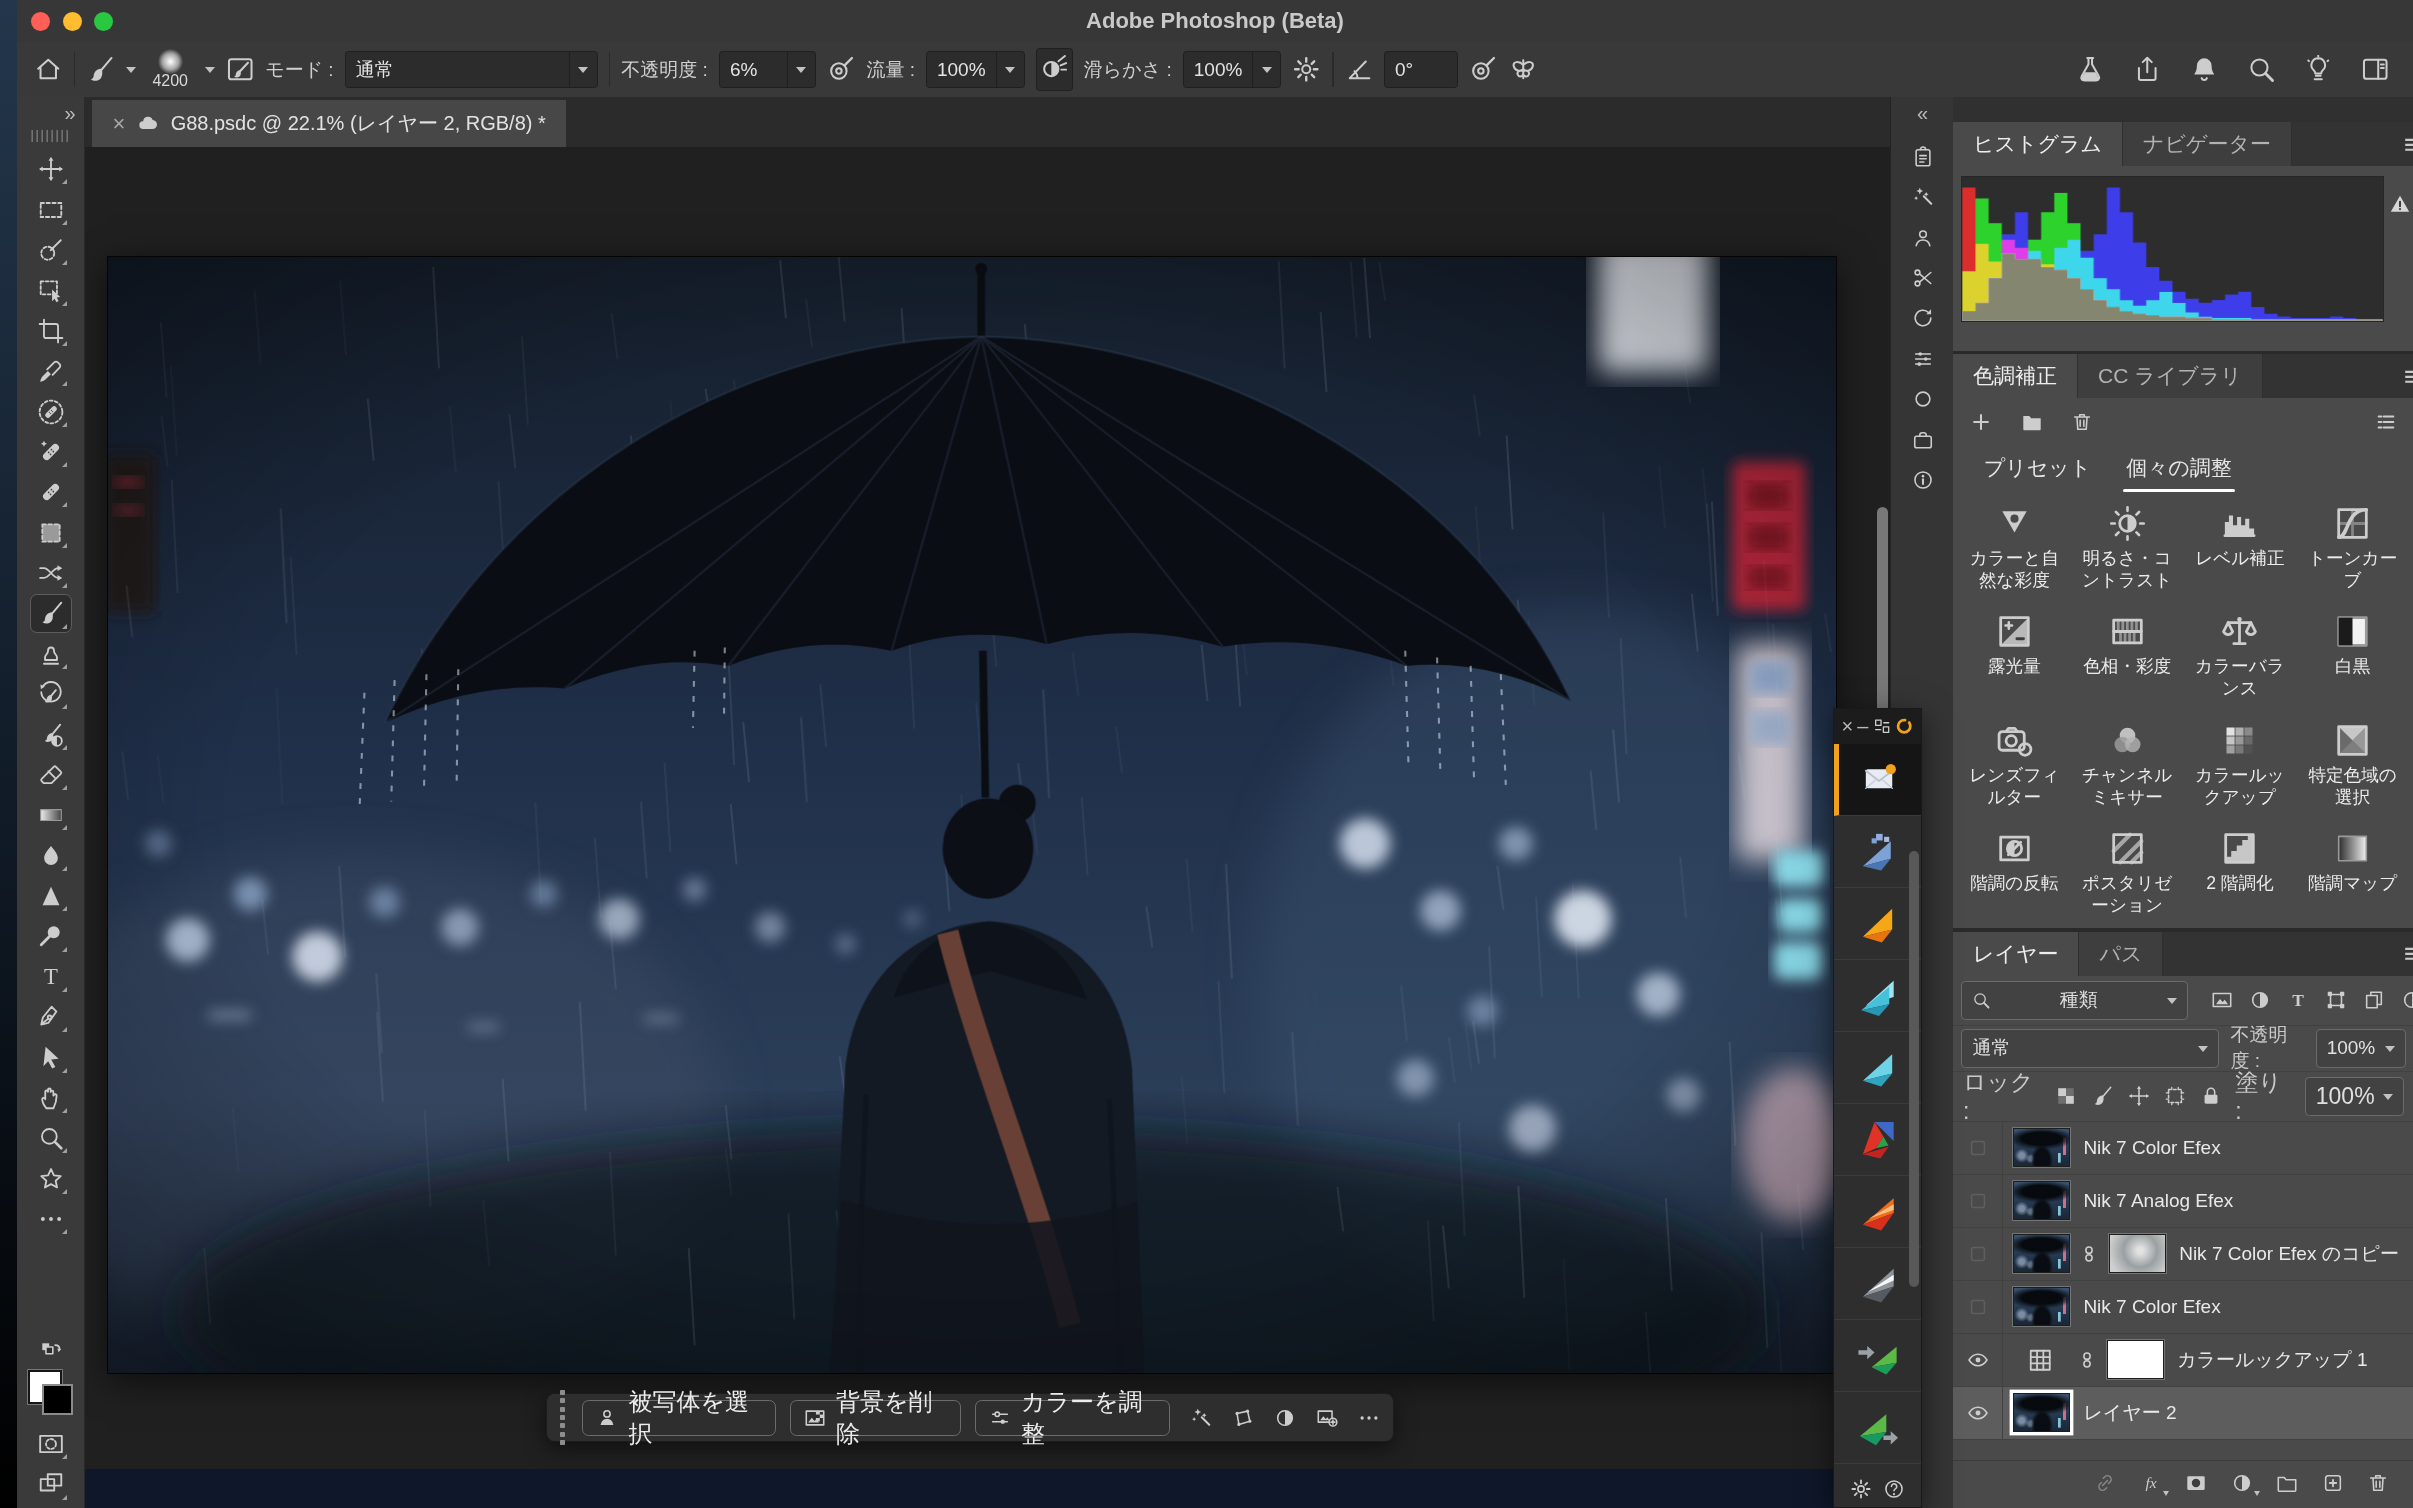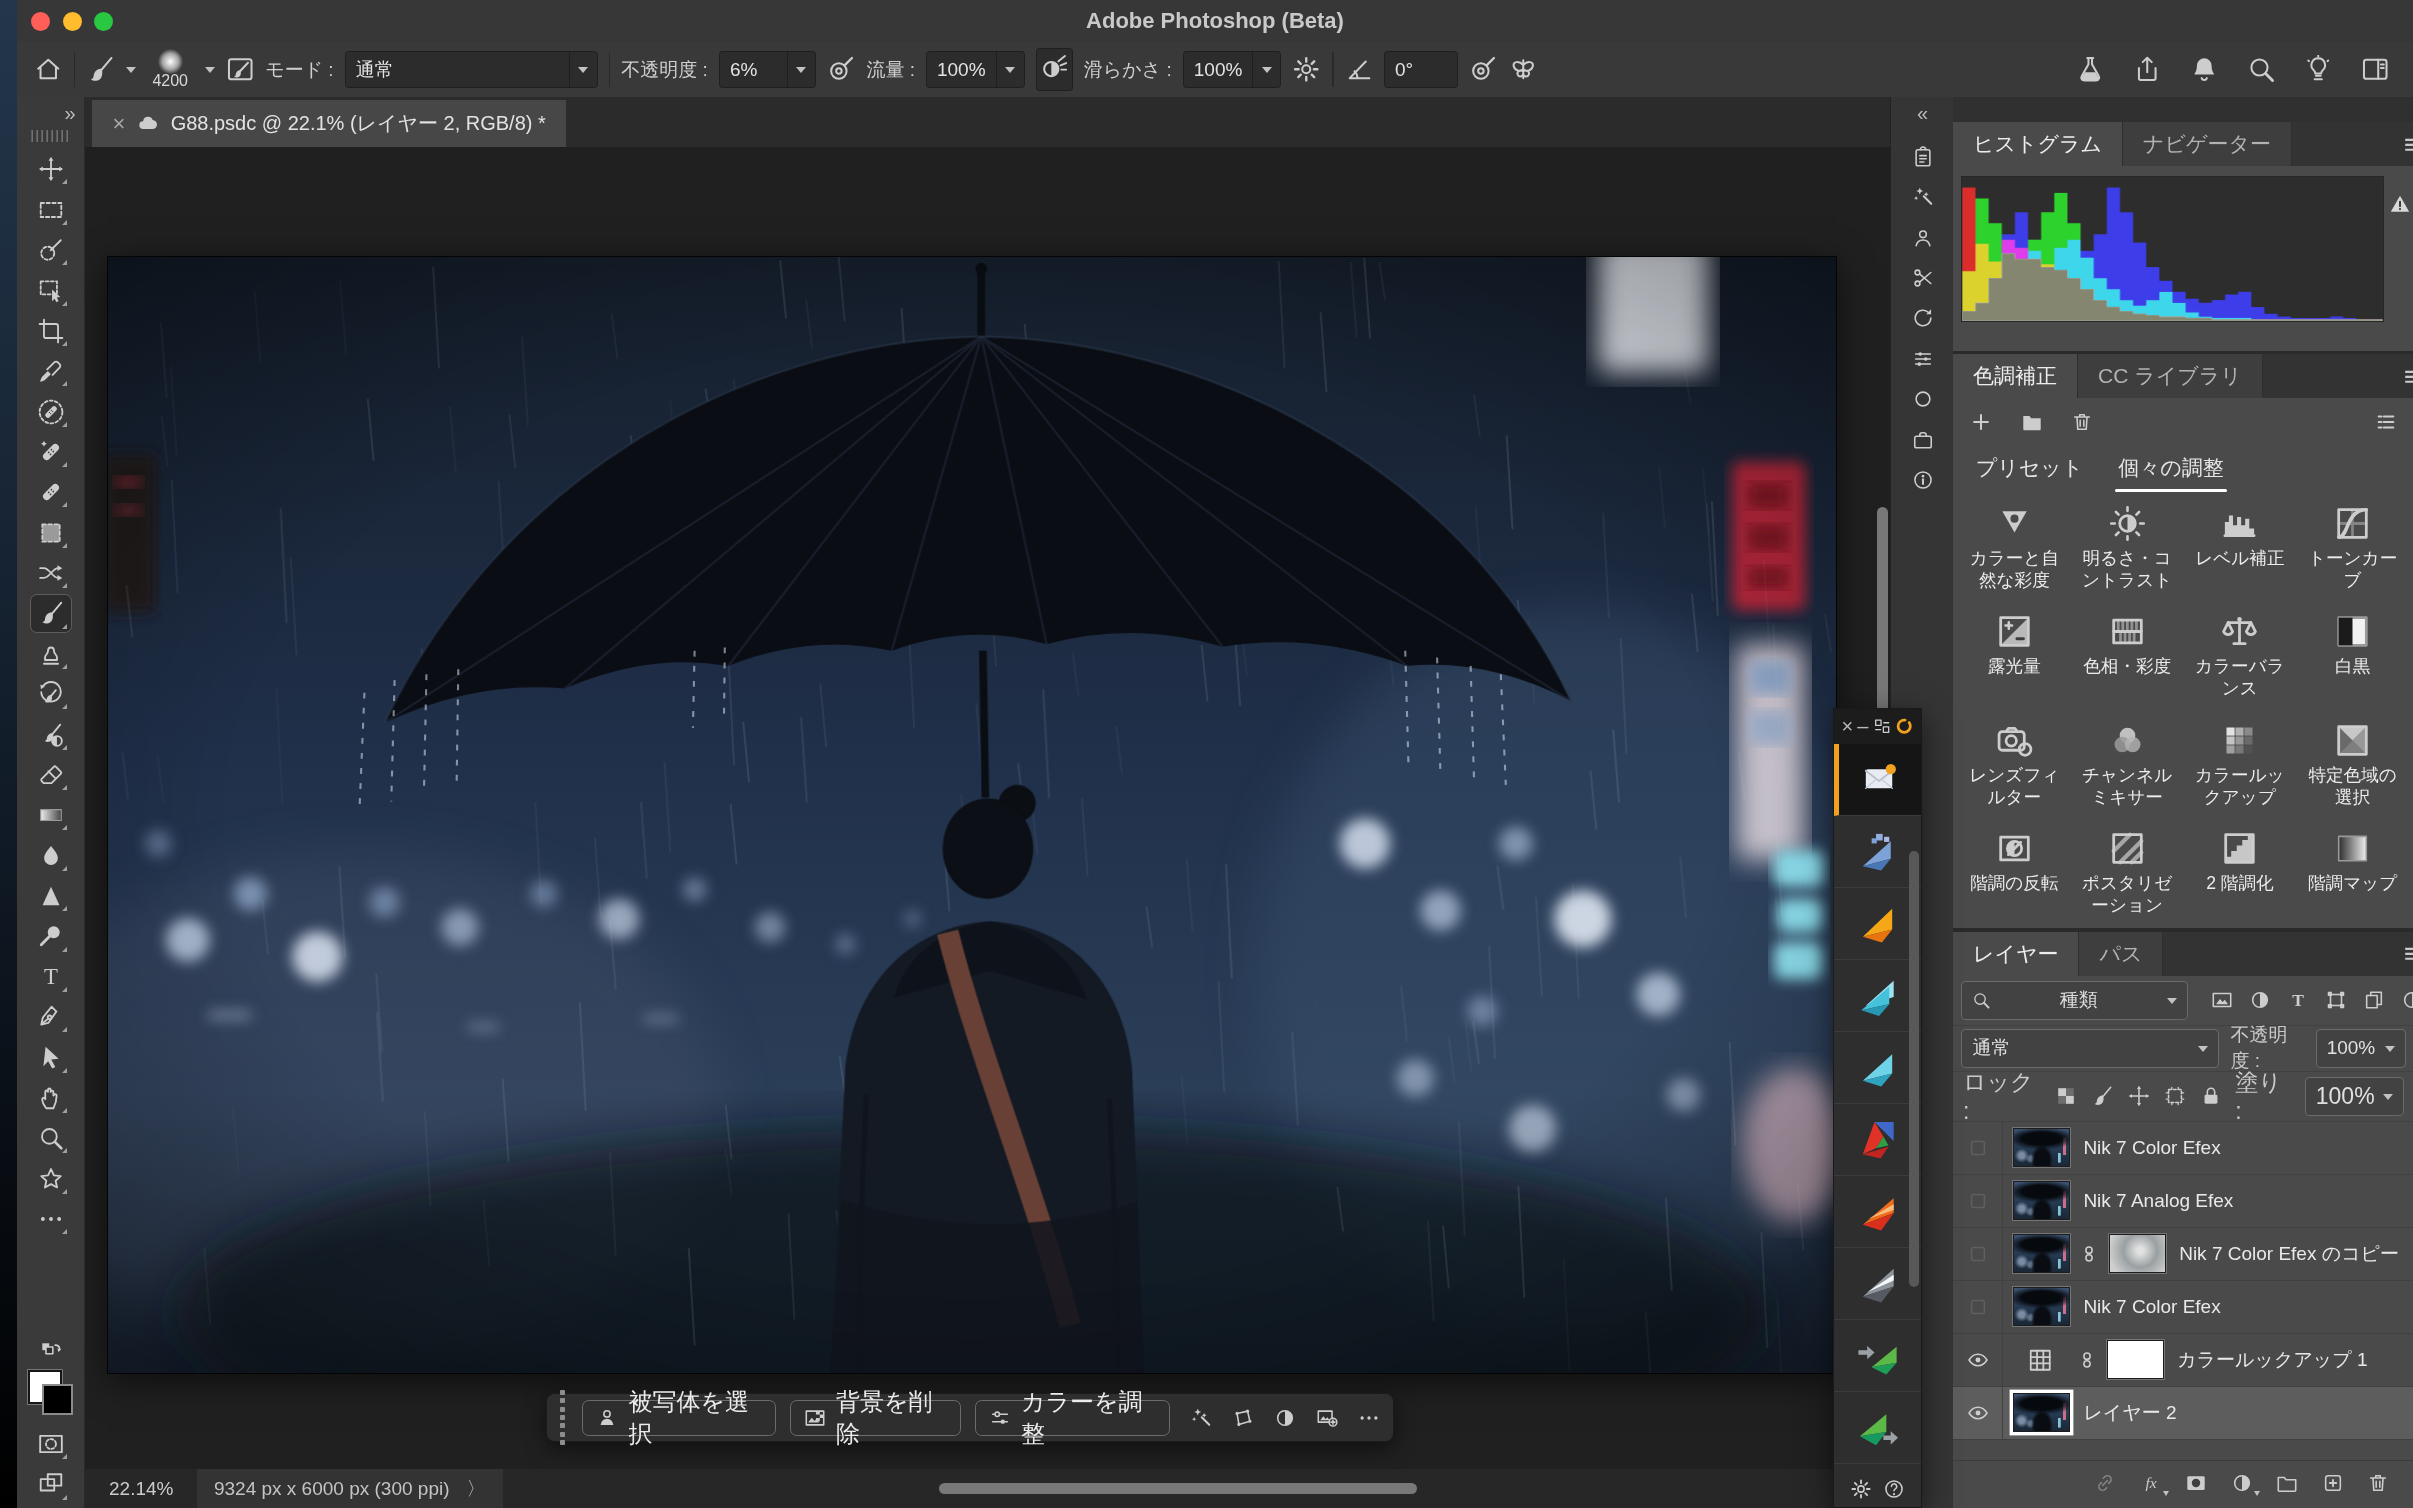--- a/index.html
+++ b/index.html
@@ -69,21 +69,21 @@
   .ptabs{height:44px;background:#333333;display:flex;align-items:stretch;flex:none;}
   .ptab{display:flex;align-items:center;padding:0 20px;font-size:21px;background:#3e3e3e;color:#b2b2b2;border-right:0.8px solid #2f2f2f;}
   .ptab.active{background:#4a4a4a;color:#ededed;}
   .pmenu{margin-left:auto;align-self:center;color:#c9c9c9;font-size:28.5px;margin-right:-6.7px;}
   .dock-top{height:25px;background:#303030;flex:none;}
   .hist-body{height:165px;position:relative;padding:10px 34px 10px 8.4px;flex:none;}
   .hist-frame{width:421px;height:144px;background:#2d2d2d;border:0.8px solid #272727;}
   .hist-warn{position:absolute;right:3.4px;top:27px;}
   .adj-toolbar{height:47px;display:flex;align-items:center;gap:28.5px;padding:0 17px;flex:none;}
   .adj-toolbar .spacer{flex:1;}
-  .subtabs{height:47px;display:flex;gap:11.7px;padding:0 11px;align-items:center;font-size:21px;flex:none;}
+  .subtabs{height:47px;display:flex;gap:11.7px;padding:0 19px;align-items:center;font-size:21px;flex:none;}
   .subtab{padding:6.7px 11.7px 8.4px;color:#e6e6e6;position:relative;}
   .subtab.active::after{content:"";position:absolute;left:8.4px;right:8.4px;bottom:-1.7px;height:3.4px;background:#fff;border-radius:1.7px;}
   .adj-grid{display:grid;grid-template-columns:repeat(4,1fr);row-gap:17px;padding:11.7px 5px 8.4px;height:436px;box-sizing:border-box;flex:none;}
   .adj-item{display:flex;flex-direction:column;align-items:center;text-align:center;font-size:17.6px;line-height:1.25;color:#ececec;}
   .adj-item .label{width:94px;word-break:break-all;line-break:anywhere;margin-top:5px;}
   .layers-sec{display:flex;flex-direction:column;flex:1;min-height:0;}
   .filter-row{height:49px;display:flex;align-items:center;gap:16px;padding:0 8.4px;flex:none;overflow:hidden;}
   .dsel{display:flex;align-items:center;height:37px;background:#424242;border:0.8px solid #6b6b6b;border-radius:4.2px;color:#e0e0e0;padding:0 10px;gap:8.4px;}
   .dsel .grow{flex:1;}
   .blend-row{height:45px;display:flex;align-items:center;gap:11.7px;padding:0 8.4px;font-size:19px;color:#c9c9c9;flex:none;border-top:0.8px solid #414141;}
@@ -824,28 +824,20 @@
             <line x1="1586" y1="478" x2="1590" y2="617"></line>
           <line x1="1626" y1="488" x2="1630" y2="622"></line>
             <line x1="1662" y1="498" x2="1668" y2="630"></line>
         </g>
         <rect width="2062" height="1332" fill="url(#vig)"></rect>
       </svg>
     </div>
     <div class="vscroll"></div>
   </div>
 
-  <div class="statusbar">
-    <span class="sb-zoom">22.14%</span>
-    <span class="sb-box">
-      <span>9324 px x 6000 px (300 ppi)</span>
-      <span class="sb-chev">〉</span>
-    </span>
-    <span class="hthumb"></span>
-  </div>
 
   <div class="collapsed-dock">
     <span class="cd-collapse">«</span>
     <div id="cdIcons" style="display:flex;flex-direction:column;align-items:center;">
         <span class="icon i26 cd-icon">
           <svg viewBox="0 0 24 24">
             <rect x="4.5" y="4" width="15" height="17.5" rx="2"></rect>
             <path d="M9 4a3 3 0 0 1 6 0M8.5 10.5h7M8.5 14h7M8.5 17.5h4.5"></path>
           </svg>
         </span>

